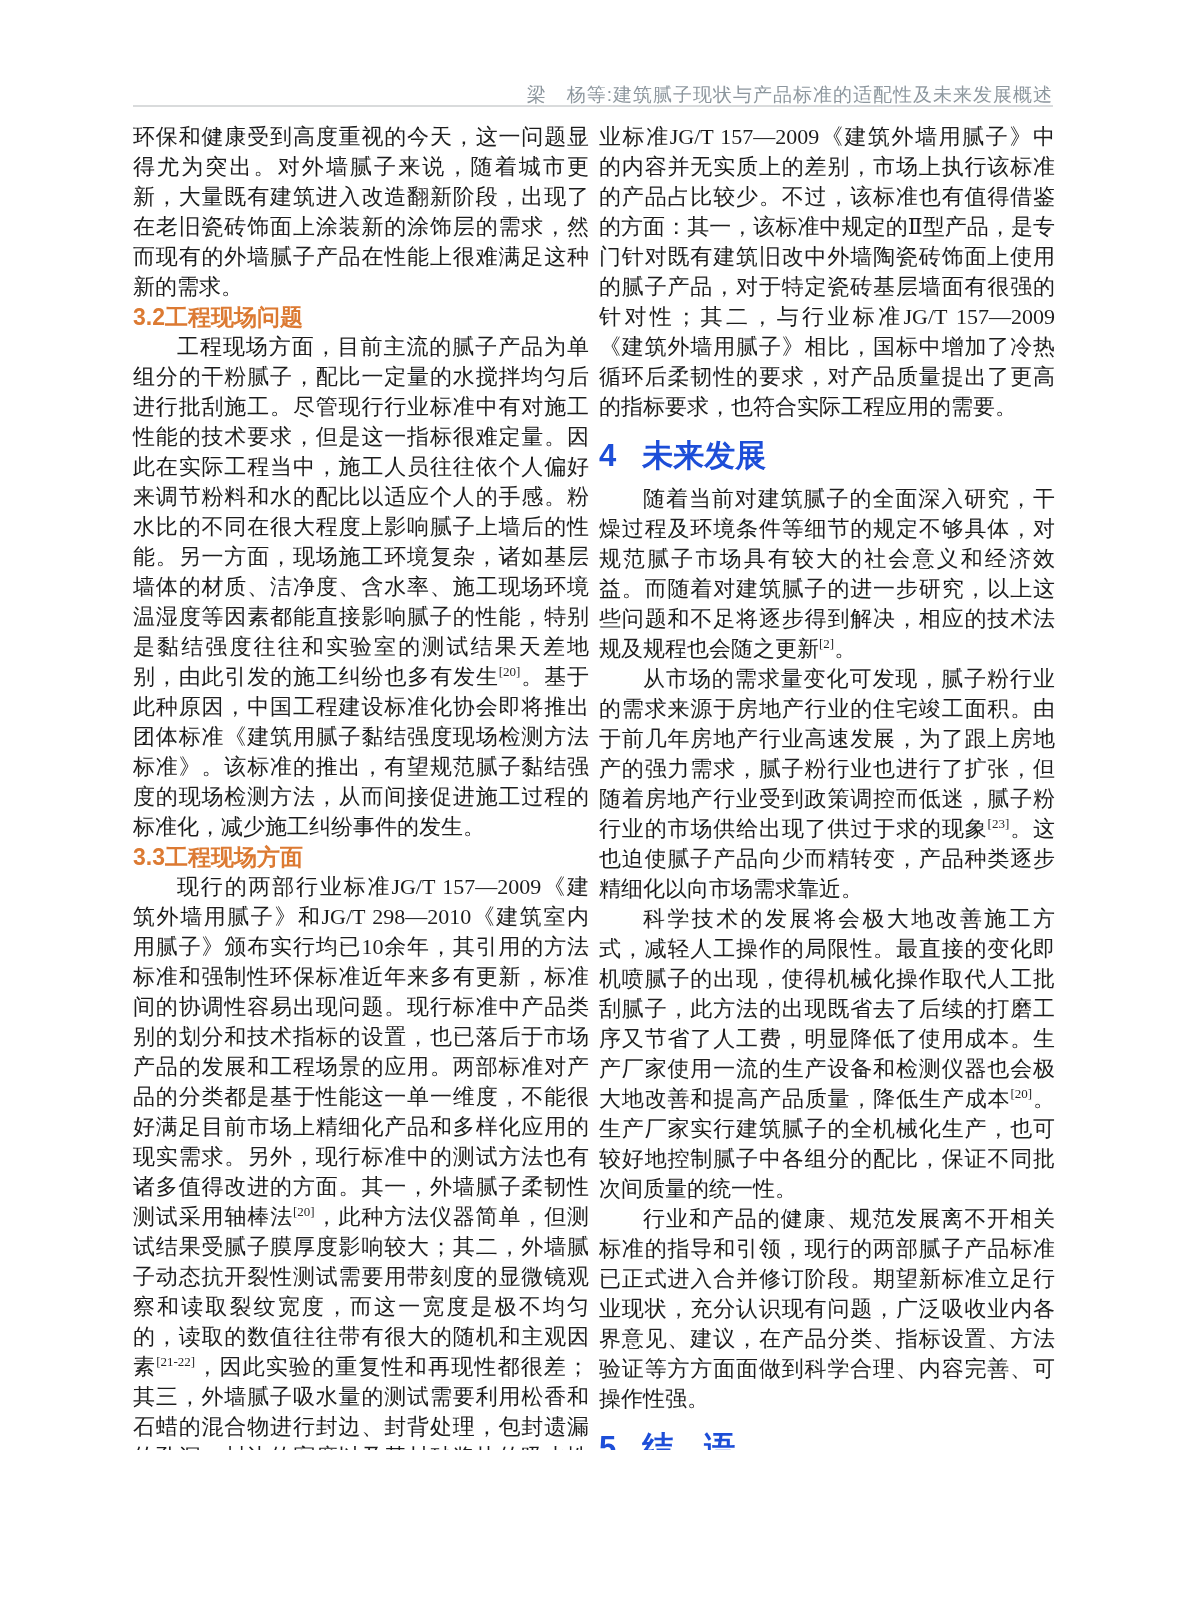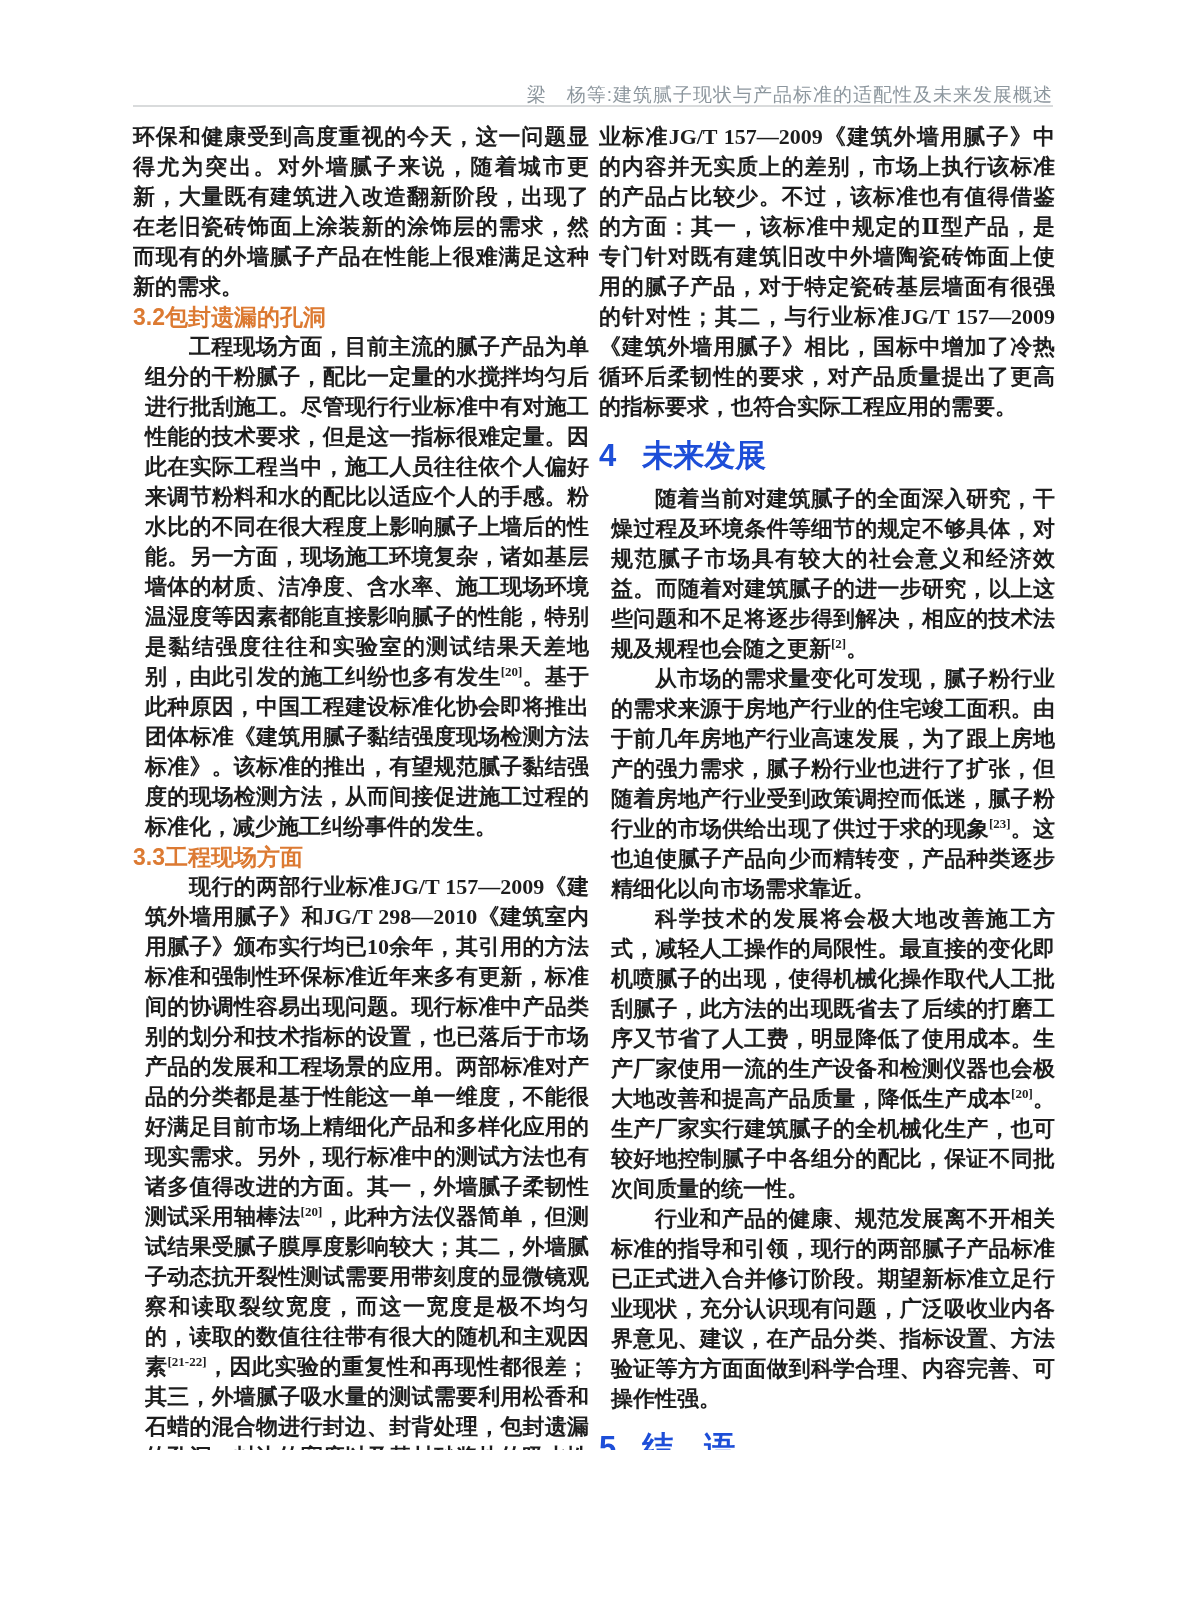--- a/index.html
+++ b/index.html
@@ -30,22 +30,22 @@
     position:absolute;
     top:122px;
     width:456px;
     font-size:22px;
     line-height:30px;
     text-align:justify;
     color:#1d1d1d;
   }
   .col-left  { left:133px; }
   .col-right { left:599px; }
-  .col p { margin:0;font-weight:bold; }
-  .col p.indent { text-indent:2em;margin-left:12px; }
+  .col p { margin:0; }
+  .col p.indent { text-indent:2em; }
   sup.ref {
     font-size:13px;
     line-height:0;
     vertical-align:super;
   }
   .h3 {
     font-family:"Liberation Sans","DejaVu Sans",sans-serif;
     font-weight:bold;
     font-size:23px;
     line-height:30px;
@@ -107,21 +107,21 @@
 
   <div class="running-head">梁　杨等:建筑腻子现状与产品标准的适配性及未来发展概述</div>
 
   <div class="head-rule"></div>
 
   <div class="col col-left">
 
     <p><span>环保和健康受到高度重视的今天，这一问题显得尤为突出。对外墙腻子来说，随着城市更新，大量既有建筑进入改造翻新阶段，出现了在老旧瓷砖饰面上涂装新的涂饰层的需求，然而现有的外墙腻子产品在性能上很难满足这种新的需求。</span></p>
 
     <div class="h3">
-      <span class="num">3.2</span><span>包封遗漏的孔洞</span>
+      <span class="num">3.2</span><span>工程现场问题</span>
     </div>
 
     <p class="indent"><span>工程现场方面，目前主流的腻子产品为单组分的干粉腻子，配比一定量的水搅拌均匀后进行批刮施工。尽管现行行业标准中有对施工性能的技术要求，但是这一指标很难定量。因此在实际工程当中，施工人员往往依个人偏好来调节粉料和水的配比以适应个人的手感。粉水比的不同在很大程度上影响腻子上墙后的性能。另一方面，现场施工环境复杂，诸如基层墙体的材质、洁净度、含水率、施工现场环境温湿度等因素都能直接影响腻子的性能，特别是黏结强度往往和实验室的测试结果天差地别，由此引发的施工纠纷也多有发生</span><sup class="ref">[20]</sup><span>。基于此种原因，中国工程建设标准化协会即将推出团体标准《建筑用腻子黏结强度现场检测方法标准》。该标准的推出，有望规范腻子黏结强度的现场检测方法，从而间接促进施工过程的标准化，减少施工纠纷事件的发生。</span></p>
 
     <div class="h3">
       <span class="num">3.3</span><span>工程现场方面</span>
     </div>
 
     <p class="indent"><span>现行的两部行业标准JG/T 157—2009《建筑外墙用腻子》和JG/T 298—2010《建筑室内用腻子》颁布实行均已10余年，其引用的方法标准和强制性环保标准近年来多有更新，标准间的协调性容易出现问题。现行标准中产品类别的划分和技术指标的设置，也已落后于市场产品的发展和工程场景的应用。两部标准对产品的分类都是基于性能这一单一维度，不能很好满足目前市场上精细化产品和多样化应用的现实需求。另外，现行标准中的测试方法也有诸多值得改进的方面。其一，外墙腻子柔韧性测试采用轴棒法</span><sup class="ref">[20]</sup><span>，此种方法仪器简单，但测试结果受腻子膜厚度影响较大；其二，外墙腻子动态抗开裂性测试需要用带刻度的显微镜观察和读取裂纹宽度，而这一宽度是极不均匀的，读取的数值往往带有很大的随机和主观因素</span><sup class="ref">[21-22]</sup><span>，因此实验的重复性和再现性都很差；其三，外墙腻子吸水量的测试需要利用松香和石蜡的混合物进行封边、封背处理，包封遗漏的孔洞、封边的宽度以及基材砂浆块的吸水性能等因素都会直接影响腻子吸水量的测试结果；其四，内墙腻子浸水后黏结强度的测试方法，对基材要求、浸水过程、干燥过程及环境条件等细节的规定不够具体，测试操作的自由度过大，导致测试结果的再现性存在一定问题。</span></p>
 

